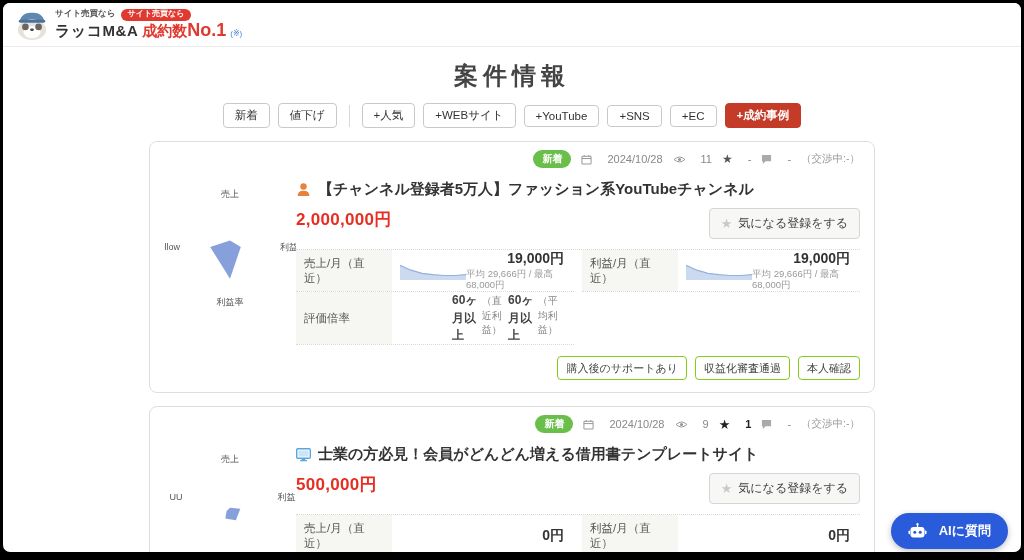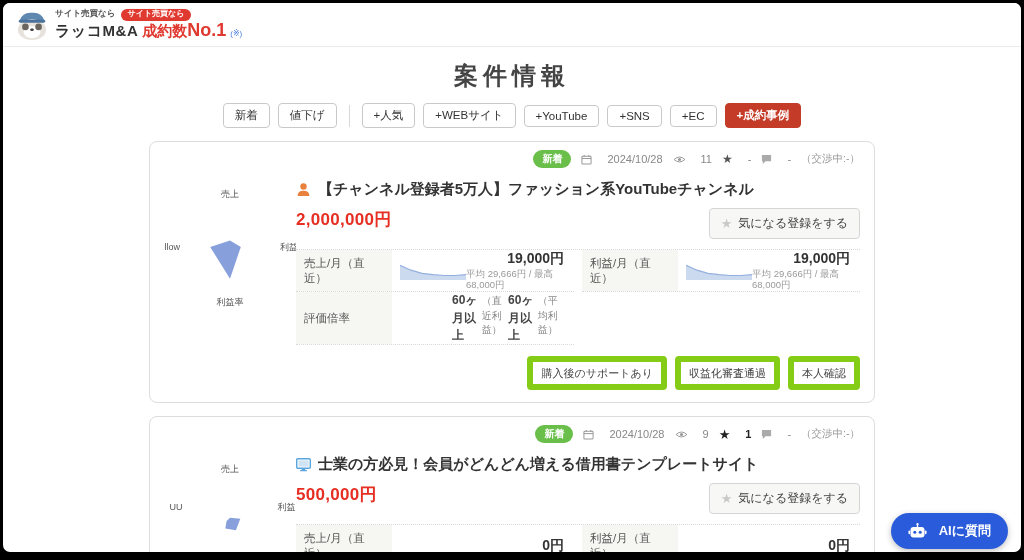--- a/index.html
+++ b/index.html
@@ -85,21 +85,21 @@
   .vmain { font-size:14px; font-weight:700; color:#333; }
   .vsub { font-size:9.5px; color:#999; }
   .tval.multi { flex-direction:row; align-items:center; justify-content:center;
     line-height:1.45; padding-left:60px; }
   .mline { display:flex; align-items:baseline; gap:3px; }
   .mv { font-size:12px; color:#444; font-weight:600; }
   .mn { font-size:10px; color:#888; }
 
   .tags { display:flex; justify-content:flex-end; gap:8px; margin-top:11px; }
   .tag { display:flex; align-items:center; gap:4px; background:#fff;
-    border:6px solid #84cc16; border-radius:4px; padding:3.5px 8px;
+    border:1px solid #84cc16; border-radius:4px; padding:3.5px 8px;
     font-size:11px; color:#444; white-space:nowrap; }
 
   
   .ai-btn { position:absolute; right:13px; bottom:3px; display:flex;
     align-items:center; gap:12px; background:#2a5bdb; color:#fff; border:none;
     border-radius:18px; padding:9px 17px; font-size:13px; font-weight:700;
     cursor:pointer; box-shadow:0 2px 6px rgba(0,0,0,.25); font-family:inherit; }
 
   svg { display:block; }
 </style>

